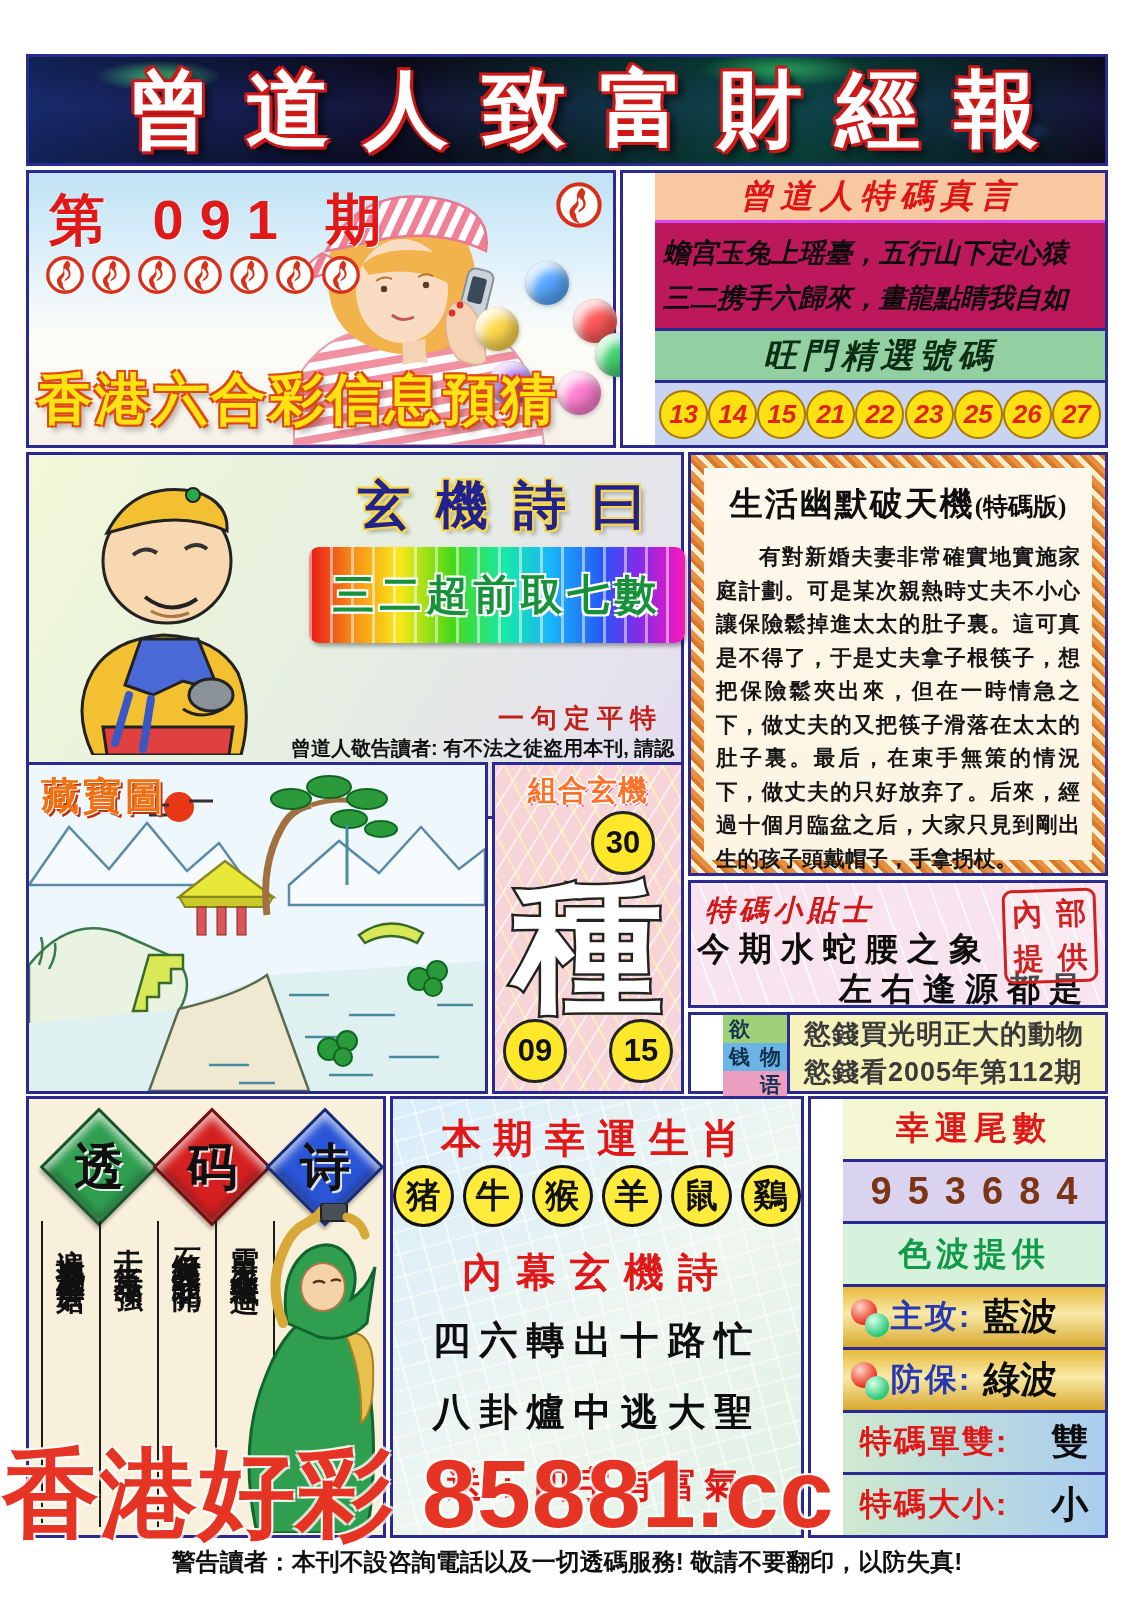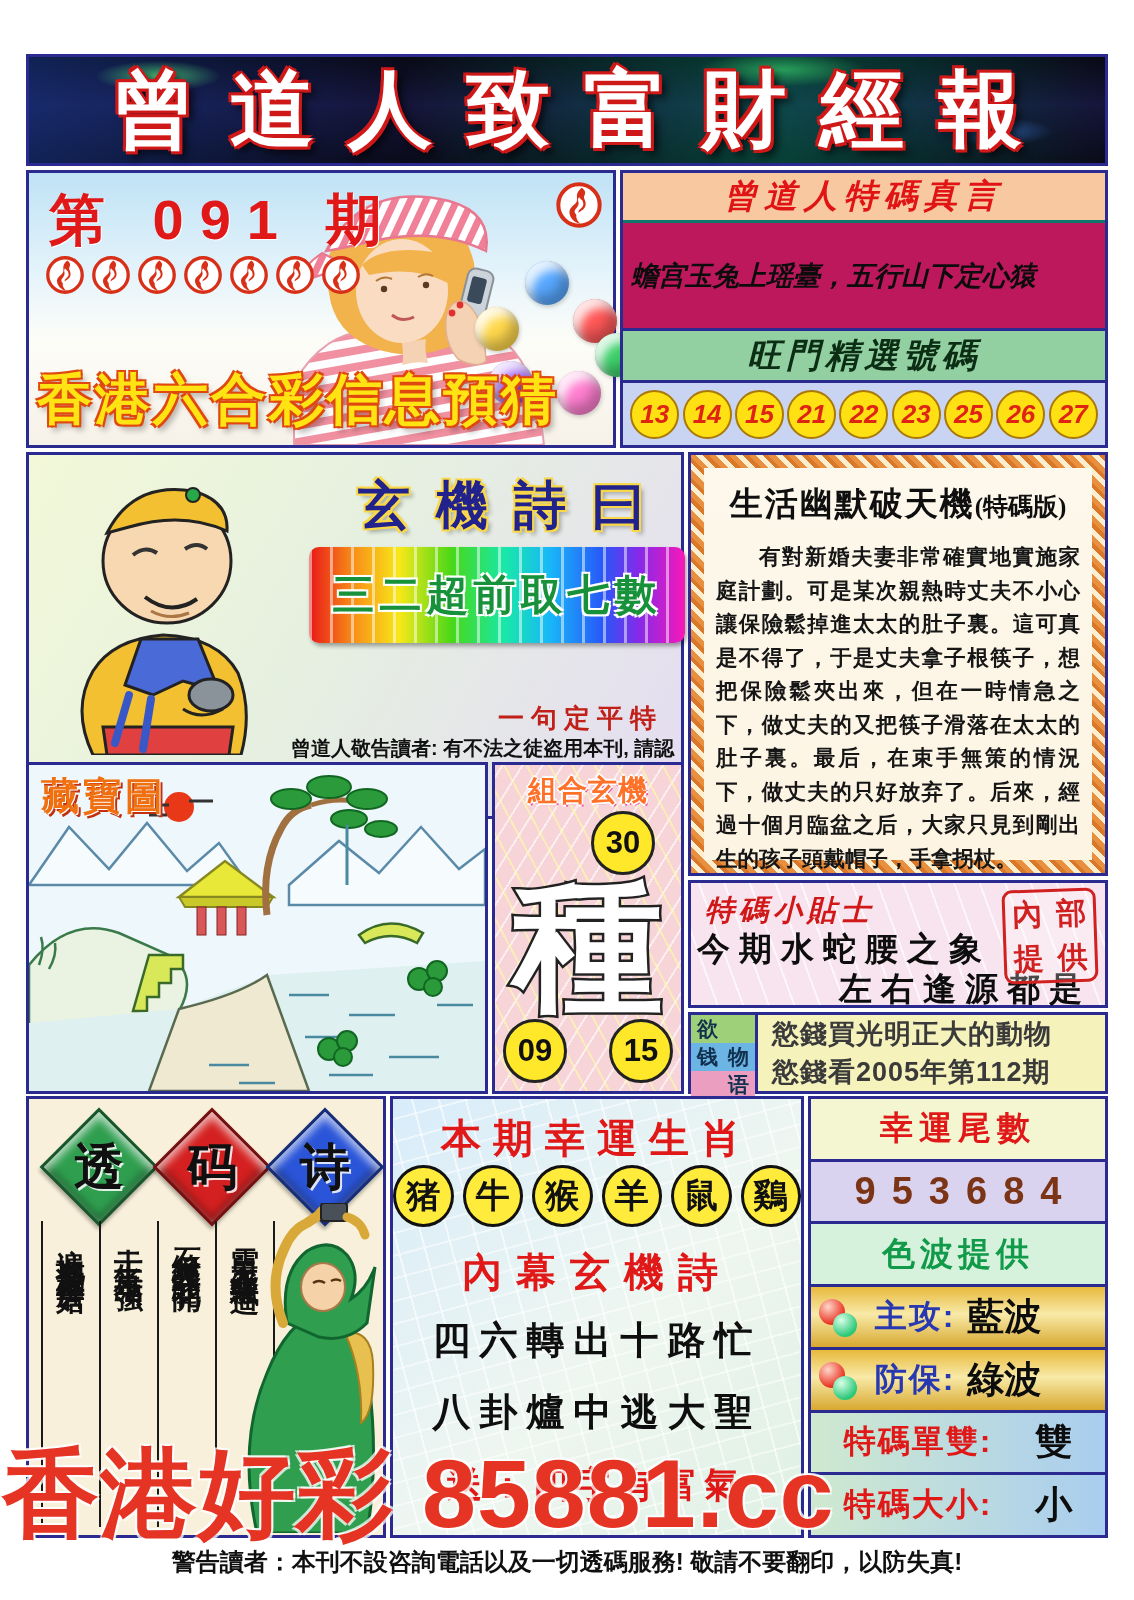--- a/index.html
+++ b/index.html
@@ -1,18 +1,18 @@
 <!DOCTYPE html>
 <html><head>
 <meta charset="utf-8">
 <style>
   html,body{margin:0;padding:0;background:#fff;}
   #page{position:relative;width:1134px;height:1600px;background:#fff;overflow:hidden;
         font-family:"Liberation Sans",sans-serif;}
-  .panel{position:absolute;box-sizing:border-box;border:3px solid #2a2a90;background:#fff;}
+  .panel{position:absolute;box-sizing:border-box;border:3px solid #2a2a90;background:#fff;padding-left:32px;}
 
   
   #masthead{left:26px;top:54px;width:1082px;height:112px;
     background:
       radial-gradient(90px 22px at 12% 18%, rgba(80,220,120,.75), transparent 70%),
       radial-gradient(120px 24px at 70% 12%, rgba(60,220,110,.6), transparent 70%),
       radial-gradient(80px 20px at 90% 70%, rgba(70,140,255,.5), transparent 70%),
       linear-gradient(90deg, rgba(30,80,200,.35), transparent 35%, rgba(0,190,120,.3) 70%, transparent),
       linear-gradient(180deg,#090915,#15153a 45%,#0a0a18);
     display:flex;align-items:center;justify-content:center;}
@@ -37,21 +37,21 @@
     box-shadow:inset -7px -9px 12px rgba(0,0,0,.28), inset 7px 9px 10px rgba(255,255,255,.85), 1px 2px 4px rgba(0,0,0,.2);}
   .ball:nth-child(1){left:496px;top:88px;}
   .ball:nth-child(2){left:446px;top:134px;}
   .ball:nth-child(3){left:544px;top:126px;}
   .ball:nth-child(4){left:460px;top:188px;}
   .ball:nth-child(5){left:528px;top:198px;}
   .ball:nth-child(6){left:566px;top:160px;}
 
   
   #truth{left:620px;top:170px;width:488px;height:278px;display:flex;flex-direction:column;}
-  #truth .hd{height:47px;background:#f8c9a0;border-bottom:3px solid #0f766e;display:flex;align-items:center;justify-content:center;
+  #truth .hd{height:47px;background:#f8c9a0;border-bottom:3px solid #d946ef;display:flex;align-items:center;justify-content:center;
     font-size:33px;font-weight:900;color:#e01414;letter-spacing:7px;font-style:italic;}
   #truth .verses{flex:1;background:#be185d;border-bottom:3px solid #2a2a90;display:flex;flex-direction:column;justify-content:space-evenly;padding:2px 8px;}
   #truth .verses div{font-size:27px;font-weight:900;font-style:italic;color:#0c0c0c;white-space:nowrap;letter-spacing:0px;}
   #truth .picksHd{height:49px;background:#92d0a2;border-bottom:3px solid #2a2a90;display:flex;align-items:center;justify-content:center;
     font-size:34px;font-weight:900;font-style:italic;color:#0c2e14;letter-spacing:5px;}
   #truth .picks{height:62px;background:#c9d3f2;display:flex;align-items:center;justify-content:space-evenly;padding:0 4px;}
   .pick{width:45px;height:45px;border-radius:50%;background:#ffe012;border:2px solid #a87808;
     display:flex;align-items:center;justify-content:center;font-size:26px;font-weight:900;font-style:italic;color:#e02414;}
 
   
@@ -264,20 +264,21 @@
     <svg id="cornerStamp">
         <use href="#flame"></use>
       </svg>
     <div id="headline">香港六合彩信息預猜</div>
   </div>
 
   <div class="panel" id="truth">
     <div class="hd">曾道人特碼真言</div>
     <div class="verses">
         <div>蟾宫玉兔上瑶臺，五行山下定心猿</div>
+        <div>三二携手六歸來，畫龍點睛我自如</div>
       </div>
     <div class="picksHd">旺門精選號碼</div>
     <div class="picks">
         <div class="pick">13</div>
         <div class="pick">14</div>
         <div class="pick">15</div>
         <div class="pick">21</div>
         <div class="pick">22</div>
         <div class="pick">23</div>
         <div class="pick">25</div>

